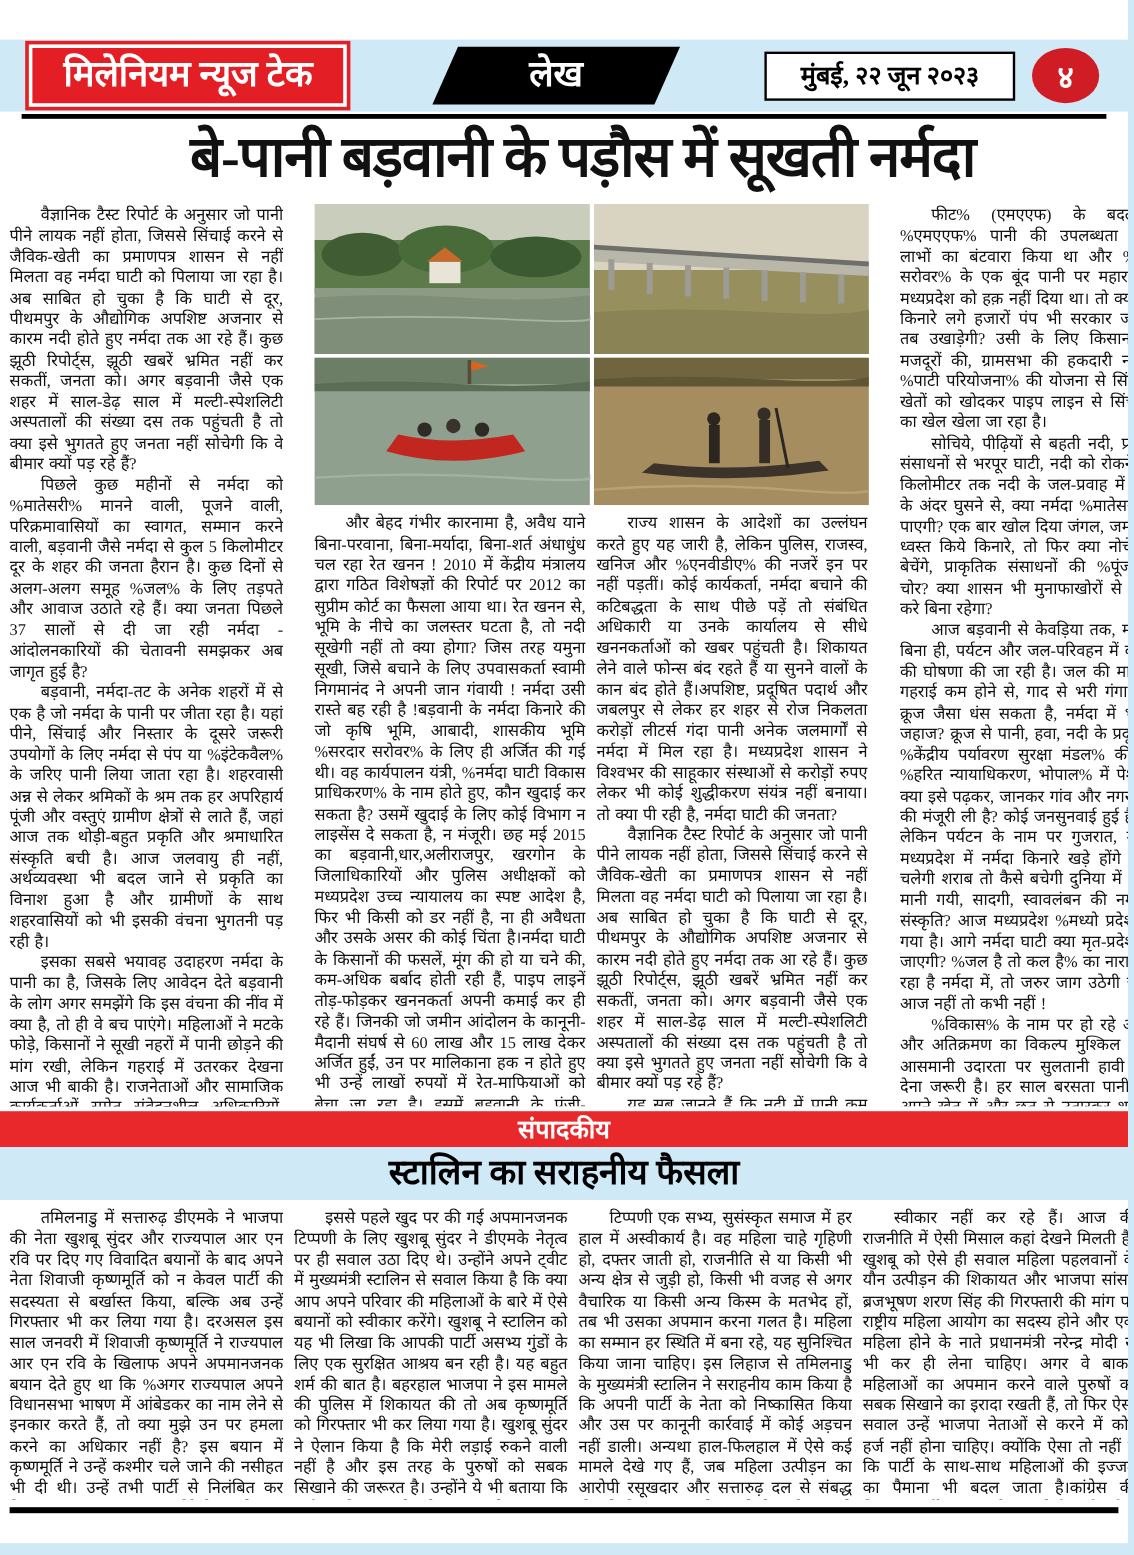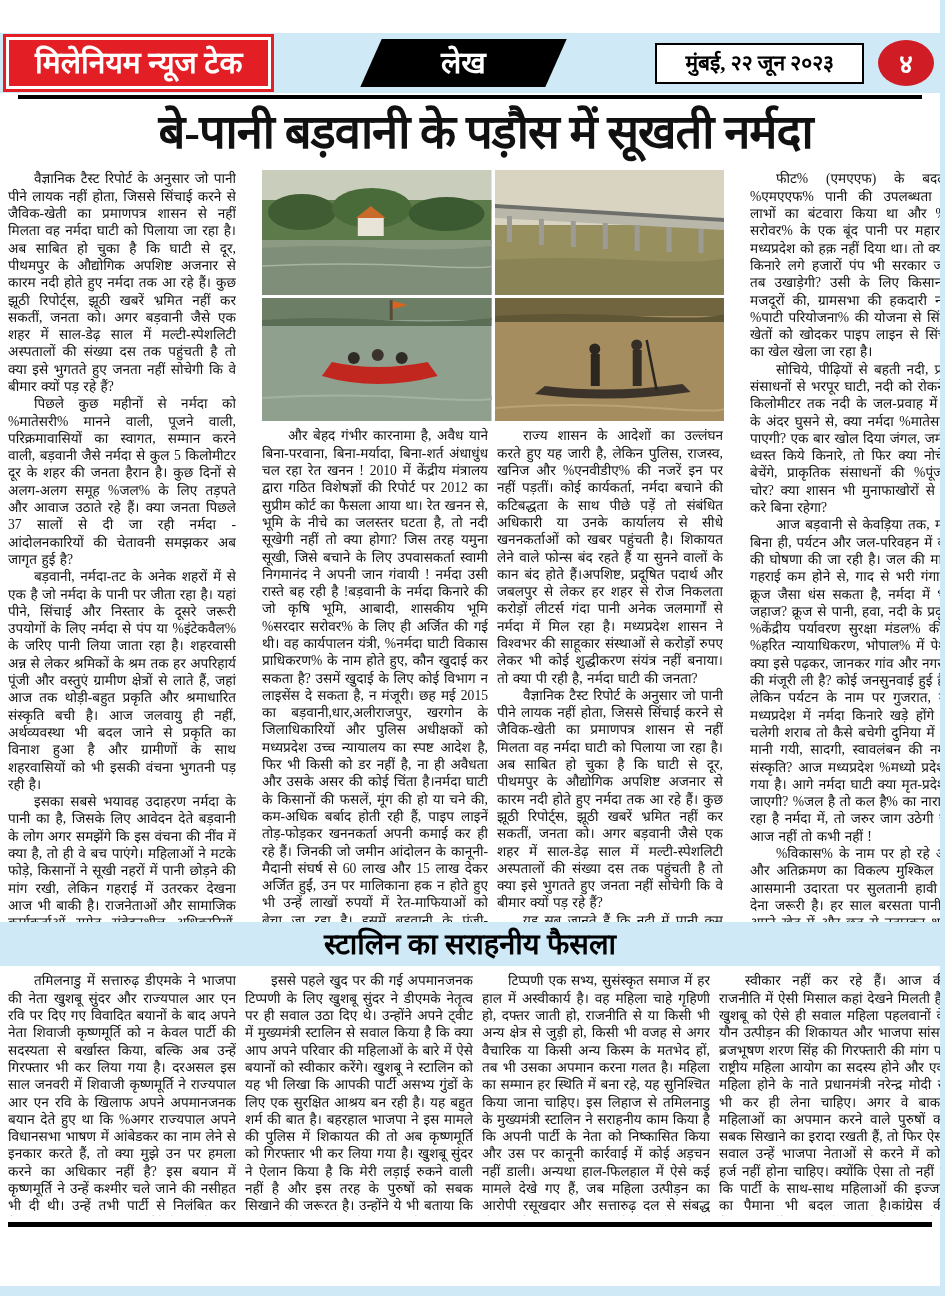--- a/index.html
+++ b/index.html
@@ -1,21 +1,21 @@
 <!DOCTYPE html>
 <html lang="hi"><head>
 <meta charset="utf-8">
 <style>
   html,body{margin:0;padding:0;background:#9aa0a6;}
   .page{position:relative;width:945px;height:1296px;margin:0 auto;background:#ffffff;
         font-family:"Liberation Serif","DejaVu Serif",serif;color:#111;overflow:hidden;
         border-right:5px solid #cfe9f7;box-sizing:border-box;}
   .top-margin{height:33px;background:#ffffff;}
   
-  .masthead{height:60px;background:#cfe9f7;display:flex;align-items:center;padding:0 6px;gap:0;}
+  .masthead{height:60px;background:#cfe9f7;display:flex;align-items:center;padding:0 24px;gap:0;}
   .brand{background:#e31e24;border:3px solid #fff;box-shadow:0 0 0 3px #e31e24;
          color:#fff;font-weight:bold;font-size:30px;line-height:1;padding:8px 26px;white-space:nowrap;}
   .flag-wrap{flex:1;display:flex;justify-content:center;}
   .flag{background:#000;color:#fff;font-weight:bold;font-size:30px;line-height:1;
         padding:9px 70px;transform:skewX(-24deg);}
   .flag span{display:inline-block;transform:skewX(24deg);}
   .dateline{background:#fff;border:2.5px solid #000;color:#000;font-weight:bold;font-size:21px;
             line-height:1;padding:8px 28px;white-space:nowrap;margin-right:14px;}
   .pagenum{width:56px;height:46px;background:#d01c24;border-radius:50%;color:#fff;
            font-weight:bold;font-size:26px;display:flex;align-items:center;justify-content:center;}
@@ -150,20 +150,23 @@
 
     <div class="acol">
       <p class="body">फीट% (एमएएफ) के बदले 28 %एमएएफ% पानी की उपलब्धता मानकर लाभों का बंटवारा किया था और %सरदार सरोवर% के एक बूंद पानी पर महाराष्ट्र और मध्यप्रदेश को हक़ नहीं दिया था। तो क्या नर्मदा किनारे लगे हजारों पंप भी सरकार जब चाहे तब उखाड़ेगी? उसी के लिए किसान, खेत-मजदूरों की, ग्रामसभा की हकदारी नकारकर %पाटी परियोजना% की योजना से सिंचित रहे खेतों को खोदकर पाइप लाइन से सिंचाई देने का खेल खेला जा रहा है।</p>
       <p class="body">सोचिये, पीढ़ियों से बहती नदी, प्राकृतिक संसाधनों से भरपूर घाटी, नदी को रोकने से 60 किलोमीटर तक नदी के जल-प्रवाह में समुन्दर के अंदर घुसने से, क्या नर्मदा %मातेसरी% रह पाएगी? एक बार खोल दिया जंगल, जमीन और ध्वस्त किये किनारे, तो फिर क्या नोचेंगे और बेचेंगे, प्राकृतिक संसाधनों की %पूंजी% के चोर? क्या शासन भी मुनाफाखोरों से गठजोड़ करे बिना रहेगा?</p>
       <p class="body">आज बड़वानी से केवड़िया तक, मंजूरी के बिना ही, पर्यटन और जल-परिवहन में बड़े क्रूज की घोषणा की जा रही है। जल की मात्रा और गहराई कम होने से, गाद से भरी गंगा में धंसे क्रूज जैसा धंस सकता है, नर्मदा में भी क्रूज जहाज? क्रूज से पानी, हवा, नदी के प्रदूषण पर %केंद्रीय पर्यावरण सुरक्षा मंडल% की रिपोर्ट %हरित न्यायाधिकरण, भोपाल% में पेश है तो क्या इसे पढ़कर, जानकर गांव और नगरवासियों की मंजूरी ली है? कोई जनसुनवाई हुई है? नहीं!लेकिन पर्यटन के नाम पर गुजरात, महाराष्ट्र, मध्यप्रदेश में नर्मदा किनारे खड़े होंगे होटेल्स, चलेगी शराब तो कैसे बचेगी दुनिया में आद्यतन मानी गयी, सादगी, स्वावलंबन की नर्मदा की संस्कृति? आज मध्यप्रदेश %मध्यो प्रदेश% बन गया है। आगे नर्मदा घाटी क्या मृत-प्रदेश बनती जाएगी? %जल है तो कल है% का नारा भी डूब रहा है नर्मदा में, तो जरुर जाग उठेगी जनता ! आज नहीं तो कभी नहीं !</p>
       <p class="body">%विकास% के नाम पर हो रहे आक्रमण और अतिक्रमण का विकल्प मुश्किल नहीं है। आसमानी उदारता पर सुलतानी हावी न होने देना जरूरी है। हर साल बरसता पानी अपने-अपने खेत में और छत से उतारकर शहरी बन गयी भूमि में भी उतारना संभव है। छोटे तालाब और विश्नोई समाज की परंपरा जैसा मकान के ओटले के नीचे बनाये टैंक में पानी संग्रहित करना होगा।इस विकेंद्रित नियोजन के लिए अगुवाई और जिम्मेदारी होगी, स्थानीय संस्थाओं की, ग्राम पंचायत और नगरपालिका की ! ऊपर से थोपी जाने वाली परियोजनाएं और पूंजी बाजार के प्रभाव- दबाव में हो रहा प्राकृतिक दोहन न केवल जलवायु में परिवर्तन लाता है, बल्कि जीवन और आजीविका ध्वस्त करता है, इसे समझकर जात, धर्म, लिंग, वर्ग, भेद के पार, एकजुटता से आबाज उठायें, अहिंसक सत्याग्रही बनकर विकास के नाम पर बढ़ रही हिंसा को रोकें।</p>
     </div>
   </main>
 
   <section>
+    <div class="ed-label-bar">
+      <span>संपादकीय</span>
+    </div>
     <div class="ed-title-bar">
       <span>स्टालिन का सराहनीय फैसला</span>
     </div>
     <div class="ed-cols">
       <div class="ecol">
         <p class="body">तमिलनाडु में सत्तारुढ़ डीएमके ने भाजपा की नेता खुशबू सुंदर और राज्यपाल आर एन रवि पर दिए गए विवादित बयानों के बाद अपने नेता शिवाजी कृष्णमूर्ति को न केवल पार्टी की सदस्यता से बर्खास्त किया, बल्कि अब उन्हें गिरफ्तार भी कर लिया गया है। दरअसल इस साल जनवरी में शिवाजी कृष्णमूर्ति ने राज्यपाल आर एन रवि के खिलाफ अपने अपमानजनक बयान देते हुए था कि %अगर राज्यपाल अपने विधानसभा भाषण में आंबेडकर का नाम लेने से इनकार करते हैं, तो क्या मुझे उन पर हमला करने का अधिकार नहीं है? इस बयान में कृष्णमूर्ति ने उन्हें कश्मीर चले जाने की नसीहत भी दी थी। उन्हें तभी पार्टी से निलंबित कर दिया गया था। अब कृष्णमूर्ति ने अपने एक भाषण में भाजपा की नेता और राष्ट्रीय महिला आयोग की सदस्य खुशबू सुंदर को पुराना ढोल बताया। इस पर डीएमके ने उन्हें पार्टी से निष्कासित ही कर दिया। इस बारे में डीएमके महासचिव दुरईमुरुगन ने घोषणा की कि शिवाजी कृष्णमूर्ति को पार्टी अनुशासन का</p>
       </div>
       <div class="ecol">
         <p class="body">इससे पहले खुद पर की गई अपमानजनक टिप्पणी के लिए खुशबू सुंदर ने डीएमके नेतृत्व पर ही सवाल उठा दिए थे। उन्होंने अपने ट्वीट में मुख्यमंत्री स्टालिन से सवाल किया है कि क्या आप अपने परिवार की महिलाओं के बारे में ऐसे बयानों को स्वीकार करेंगे। खुशबू ने स्टालिन को यह भी लिखा कि आपकी पार्टी असभ्य गुंडों के लिए एक सुरक्षित आश्रय बन रही है। यह बहुत शर्म की बात है। बहरहाल भाजपा ने इस मामले की पुलिस में शिकायत की तो अब कृष्णमूर्ति को गिरफ्तार भी कर लिया गया है। खुशबू सुंदर ने ऐलान किया है कि मेरी लड़ाई रुकने वाली नहीं है और इस तरह के पुरुषों को सबक सिखाने की जरूरत है। उन्होंने ये भी बताया कि राष्ट्रीय महिला आयोग ने इस मामले पर स्वत= संज्ञान लिया है और भाजपा अपनी नेता के साथ खड़ी है।</p>
 

